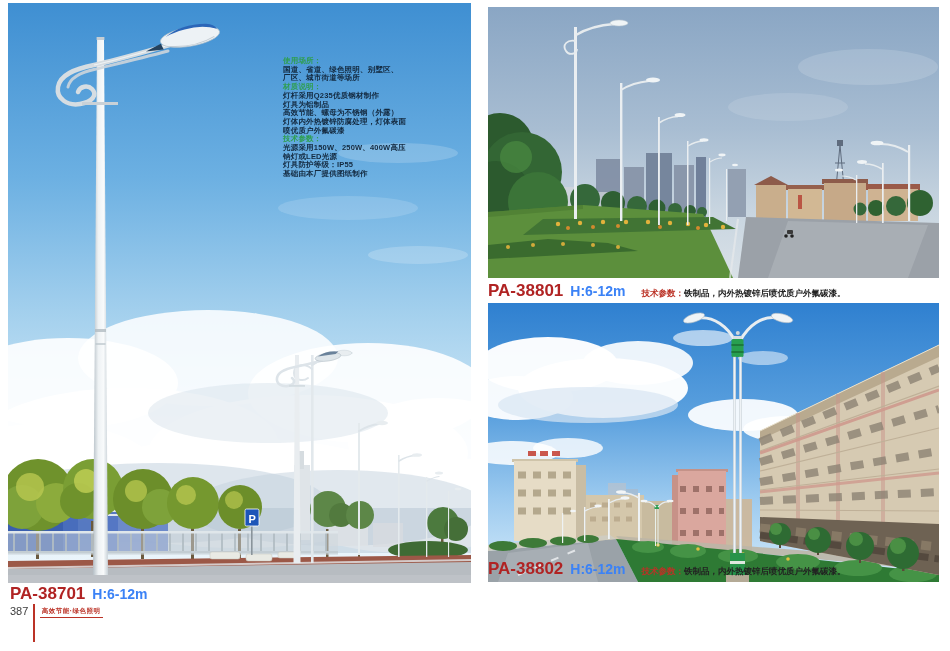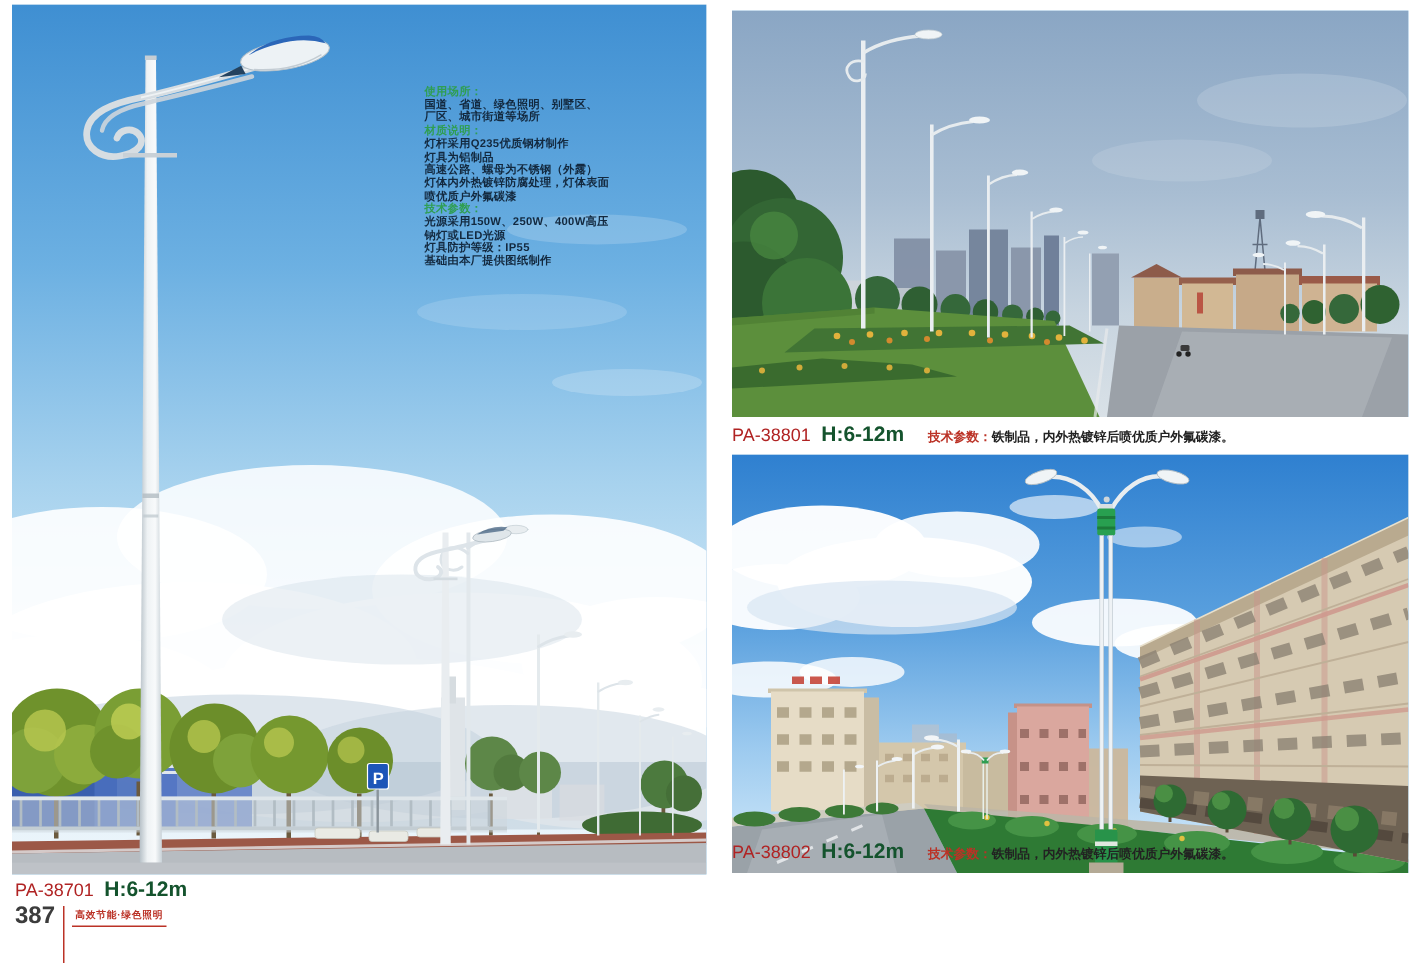--- a/index.html
+++ b/index.html
@@ -6,32 +6,32 @@
   body{font-family:"Liberation Sans","DejaVu Sans",sans-serif;}
   .spread{position:relative;width:950px;height:651px;background:#fff;overflow:hidden;}
   .photo{position:absolute;overflow:hidden;background:#9cc4e4;}
   .photo svg{display:block;width:100%;height:100%;}
   #photo-left{left:8px;top:3px;width:463px;height:580px;}
   #photo-right-top{left:488px;top:7px;width:451px;height:271px;}
   #photo-right-bottom{left:488px;top:303px;width:451px;height:279px;}
   .specs{position:absolute;left:275px;top:54px;width:170px;font-size:7.5px;line-height:8.7px;letter-spacing:.2px;font-weight:600;color:#13293f;}
   .specs .hdr{color:#2f9e52;}
   .label-row{position:absolute;display:flex;align-items:baseline;white-space:nowrap;}
-  .label-row .code{font-size:12px;font-weight:normal;color:#b02323;}
-  .label-row .ht{font-size:14px;font-weight:600;color:#14532d;margin-left:7px;}
+  .label-row .code{font-size:17px;font-weight:bold;color:#b02323;}
+  .label-row .ht{font-size:14px;font-weight:600;color:#3b82f6;margin-left:7px;}
   .label-row .tech{margin-left:16px;font-size:8.5px;font-weight:600;}
   .label-row .tech .t-red{color:#bb3226;}
   .label-row .tech .t-blk{color:#222;}
   #label-left{left:10px;top:584px;}
   #label-right-top{left:488px;top:281px;}
   #label-right-bottom{left:488px;top:559px;}
   .footer{position:absolute;top:604px;display:flex;align-items:flex-start;}
   #footer-left{left:10px;}
   #footer-right{right:4px;}
-  .footer .pnum{font-size:16px;font-weight:bold;color:#3c3c3c;line-height:14px;}
+  .footer .pnum{font-size:11px;font-weight:normal;color:#3c3c3c;line-height:14px;}
   .footer .vline{width:1.5px;height:38px;background:#bb3226;margin:0 5px;}
   .footer .slogan{font-size:6.5px;font-weight:bold;color:#bb3226;letter-spacing:.5px;padding:3px 2px 2px 2px;border-bottom:1.2px solid #bb3226;line-height:8px;}
 </style>
 </head>
 <body>
 
 <div class="spread">
 
   <figure class="photo" id="photo-left" style="margin:0;">
     <svg viewBox="0 0 463 580" preserveAspectRatio="none">
@@ -184,21 +184,21 @@
       </g>
     </svg>
 
     <div class="specs">
       <div class="hdr">使用场所：</div>
       <div>国道、省道、绿色照明、别墅区、</div>
       <div>厂区、城市街道等场所</div>
       <div class="hdr">材质说明：</div>
       <div>灯杆采用Q235优质钢材制作</div>
       <div>灯具为铝制品</div>
-      <div>高速公路、螺母为不锈钢（外露）</div>
+      <div>高效节能、螺母为不锈钢（外露）</div>
       <div>灯体内外热镀锌防腐处理，灯体表面</div>
       <div>喷优质户外氟碳漆</div>
       <div class="hdr">技术参数：</div>
       <div>光源采用150W、250W、400W高压</div>
       <div>钠灯或LED光源</div>
       <div>灯具防护等级：IP55</div>
       <div>基础由本厂提供图纸制作</div>
     </div>
   </figure>
 

